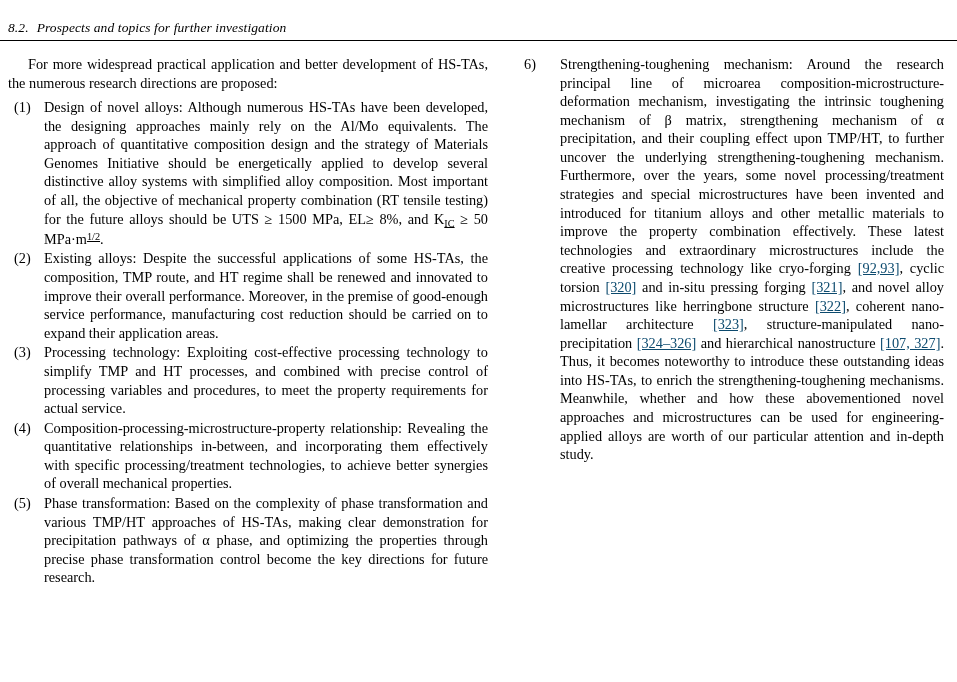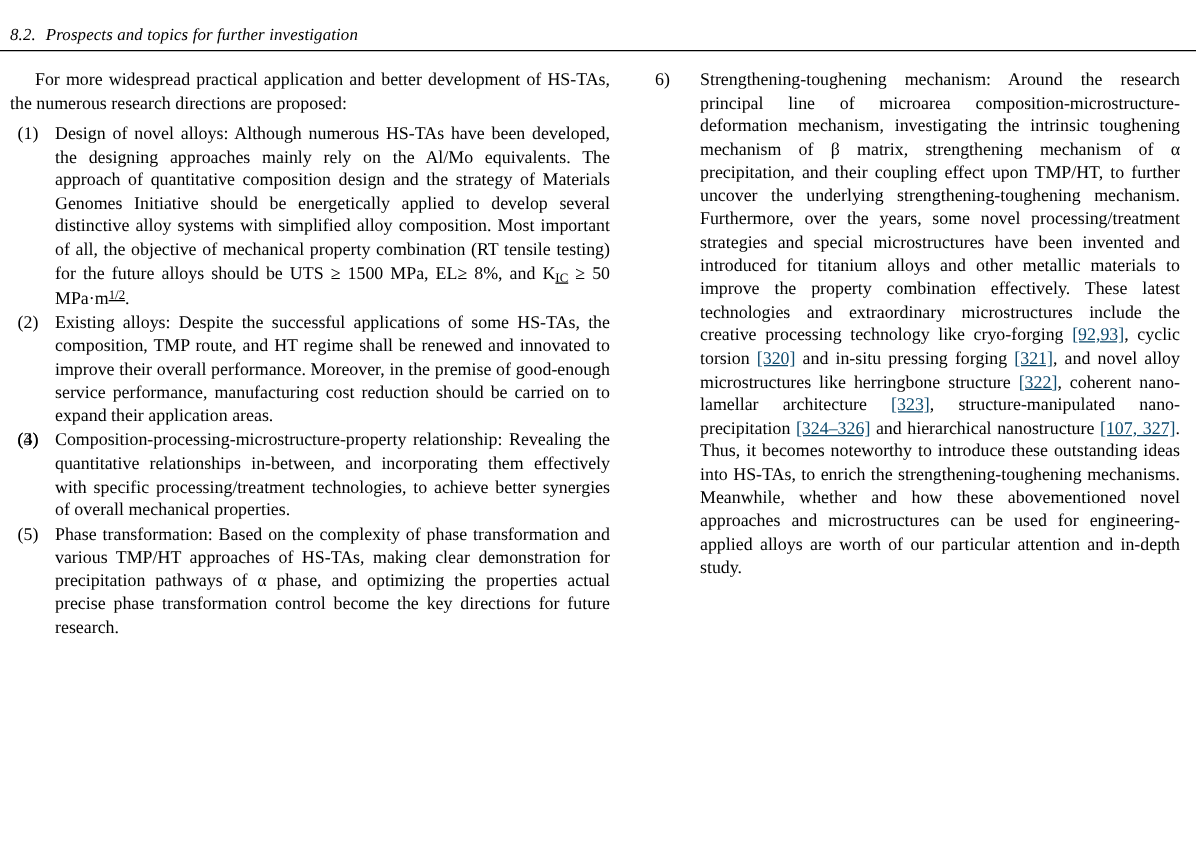--- a/index.html
+++ b/index.html
@@ -133,29 +133,29 @@
 
         <li>
           <span class="marker">(1)</span><span>Design of novel alloys: Although numerous HS-TAs have been developed, the designing approaches mainly rely on the Al/Mo equivalents. The approach of quantitative composition design and the strategy of Materials Genomes Initiative should be energetically applied to develop several distinctive alloy systems with simplified alloy composition. Most important of all, the objective of mechanical property combination (RT tensile testing) for the future alloys should be UTS ≥ 1500 MPa, EL≥ 8%, and K</span><sub>IC</sub><span> ≥ 50 MPa·m</span><sup>1/2</sup><span>.</span>
         </li>
 
         <li>
           <span class="marker">(2)</span><span>Existing alloys: Despite the successful applications of some HS-TAs, the composition, TMP route, and HT regime shall be renewed and innovated to improve their overall performance. Moreover, in the premise of good-enough service performance, manufacturing cost reduction should be carried on to expand their application areas.</span>
         </li>
 
         <li>
-          <span class="marker">(3)</span>
+          <span class="marker">(3)</span><span>Processing technology: Exploiting cost-effective processing technology to simplify TMP and HT processes, and combined with precise control of processing variables and procedures, to meet the property requirements for actual service.</span>
         </li>
 
         <li>
           <span class="marker">(4)</span><span>Composition-processing-microstructure-property relationship: Revealing the quantitative relationships in-between, and incorporating them effectively with specific processing/treatment technologies, to achieve better synergies of overall mechanical properties.</span>
         </li>
 
         <li>
-          <span class="marker">(5)</span><span>Phase transformation: Based on the complexity of phase transformation and various TMP/HT approaches of HS-TAs, making clear demonstration for precipitation pathways of α phase, and optimizing the properties actual precise phase transformation control become the key directions for future research.</span>
+          <span class="marker">(5)</span><span>Phase transformation: Based on the complexity of phase transformation and various TMP/HT approaches of HS-TAs, making clear demonstration for precipitation pathways of α phase, and optimizing the properties through precise phase transformation control become the key directions for future research.</span>
         </li>
 
       </ol>
     </div>
 
     <div class="col right">
       <div class="right-item">
         <span class="marker">6)</span><span>Strengthening-toughening mechanism: Around the research principal line of microarea composition-microstructure-deformation mechanism, investigating the intrinsic toughening mechanism of β matrix, strengthening mechanism of α precipitation, and their coupling effect upon TMP/HT, to further uncover the underlying strengthening-toughening mechanism. Furthermore, over the years, some novel processing/treatment strategies and special microstructures have been invented and introduced for titanium alloys and other metallic materials to improve the property combination effectively. These latest technologies and extraordinary microstructures include the creative processing technology like cryo-forging </span><a class="cite" href="#">[92,93]</a><span>, cyclic torsion </span><a class="cite" href="#">[320]</a><span> and in-situ pressing forging </span><a class="cite" href="#">[321]</a><span>, and novel alloy microstructures like herringbone structure </span><a class="cite" href="#">[322]</a><span>, coherent nano-lamellar architecture </span><a class="cite" href="#">[323]</a><span>, structure-manipulated nano-precipitation </span><a class="cite" href="#">[324–326]</a><span> and hierarchical nanostructure </span><a class="cite" href="#">[107, 327]</a><span>. Thus, it becomes noteworthy to introduce these outstanding ideas into HS-TAs, to enrich the strengthening-toughening mechanisms. Meanwhile, whether and how these abovementioned novel approaches and microstructures can be used for engineering-applied alloys are worth of our particular attention and in-depth study.</span>
       </div>
     </div>

